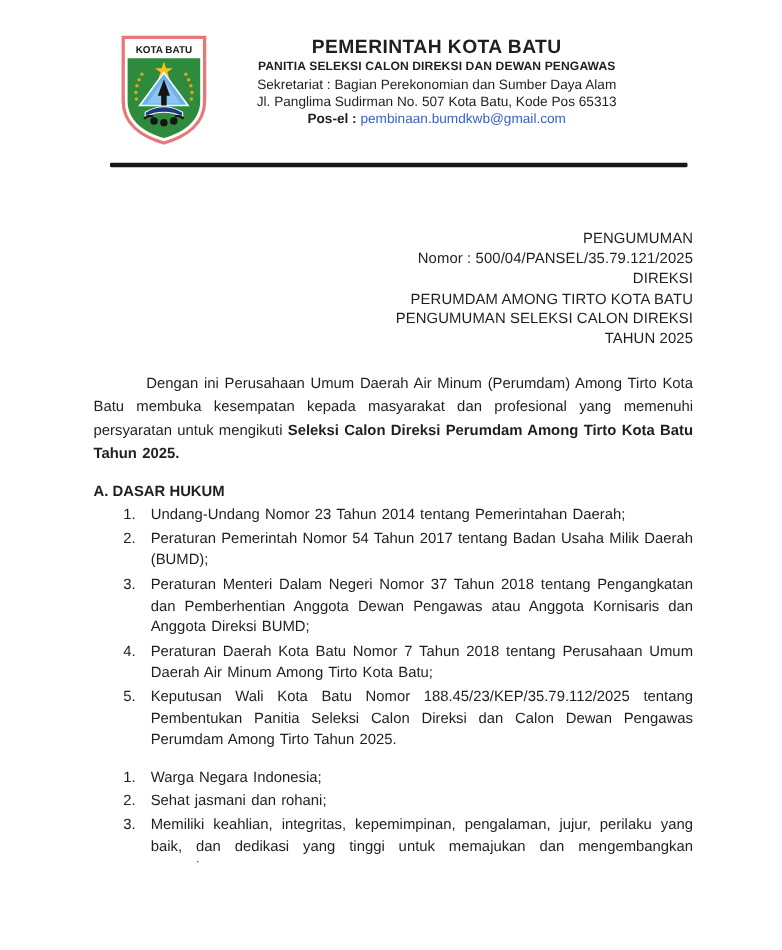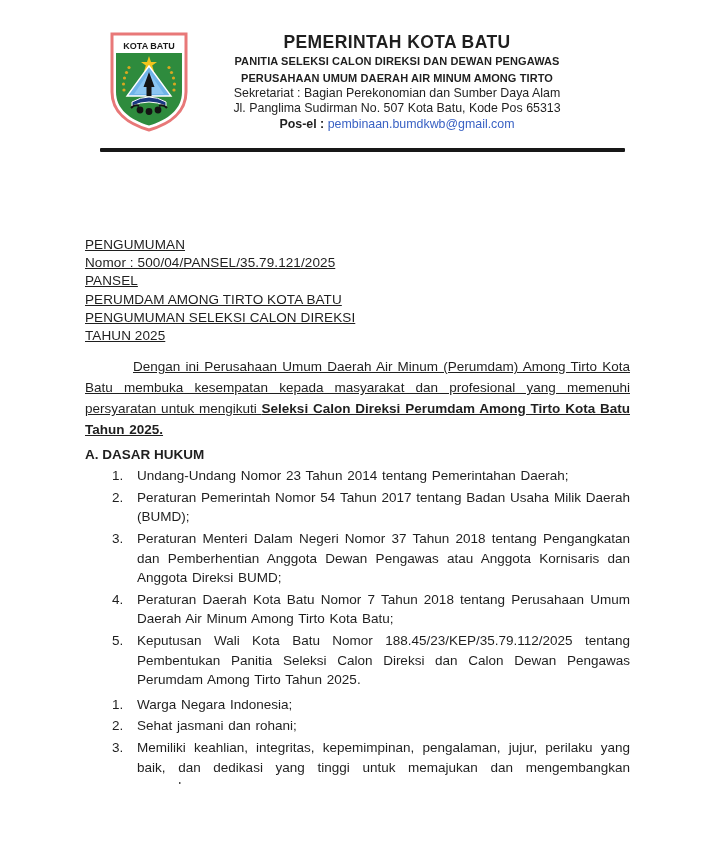--- a/index.html
+++ b/index.html
@@ -56,37 +56,35 @@
     border-radius: 1px;
   }
 
   
   .content {
     position: relative;
     margin: 0 81px 0 85px; 
     font-size: 13.5px;
   }
   .title-block {
-    margin-top: 84px;
-    text-align: left;
+    margin-top: 56px;
+    text-align: right;
     line-height: 18.2px;
     letter-spacing: 0.1px;
-    text-decoration: underline;
   }
   .intro {
-    margin-top: 11px;
+    margin-top: 21px;
     text-align: justify;
     text-indent: 48px;
     line-height: 21px;
     word-spacing: 1px;
-    text-decoration: underline;
   }
   .intro .b { font-weight: bold; }
 
-  .section { margin-top: 5px; }
+  .section { margin-top: 15px; }
   .section-heading { font-weight: bold; line-height: 20px; }
   .section-intro { margin-left: 23px; line-height: 20px; }
   .list { margin-left: 27px; margin-top: 1px; }
   .li { display: flex; margin-bottom: 2px; }
   .li .num { flex: 0 0 25px; line-height: 19.6px; }
   .li .txt { flex: 1; text-align: justify; line-height: 19.6px; word-spacing: 1px; }
 </style>
 </head>
 <body>
 
@@ -131,38 +129,37 @@
           <circle cx="42" cy="81.5" r="3.4"></circle>
           <circle cx="51" cy="80" r="3.4"></circle>
         </g>
         <path d="M24 78 Q28 74 32 76 M60 78 Q56 74 52 76" stroke="#141414" stroke-width="2" fill="none"></path>
       </svg>
     </div>
 
     <div class="lh-text">
       <div class="lh-gov">PEMERINTAH KOTA BATU</div>
       <div class="lh-committee">PANITIA SELEKSI CALON DIREKSI DAN DEWAN PENGAWAS</div>
-      <div class="lh-committee">PERUSAHAAN UMUM DAERAH AIR MINUM AMONG TIRTO</div>
       <div class="lh-addr">Sekretariat : Bagian Perekonomian dan Sumber Daya Alam</div>
       <div class="lh-addr">Jl. Panglima Sudirman No. 507 Kota Batu, Kode Pos 65313</div>
       <div class="lh-email">
         <span class="lbl">Pos-el :</span>
         <a>pembinaan.bumdkwb@gmail.com</a>
       </div>
     </div>
 
     <div class="rule"></div>
   </header>
 
   <main class="content">
 
     <section class="title-block">
       <div>PENGUMUMAN</div>
       <div>Nomor : 500/04/PANSEL/35.79.121/2025</div>
-      <div>PANSEL</div>
+      <div>DIREKSI</div>
       <div>PERUMDAM AMONG TIRTO KOTA BATU</div>
       <div>PENGUMUMAN SELEKSI CALON DIREKSI</div>
       <div>TAHUN 2025</div>
     </section>
 
     <p class="intro"><span>Dengan ini Perusahaan Umum Daerah Air Minum (Perumdam) Among Tirto Kota Batu membuka kesempatan kepada masyarakat dan profesional yang memenuhi persyaratan untuk mengikuti </span><span class="b">Seleksi Calon Direksi Perumdam Among Tirto Kota Batu Tahun 2025.</span></p>
 
     <section class="section">
       <div class="section-heading">A. DASAR HUKUM</div>
       <div class="list">

